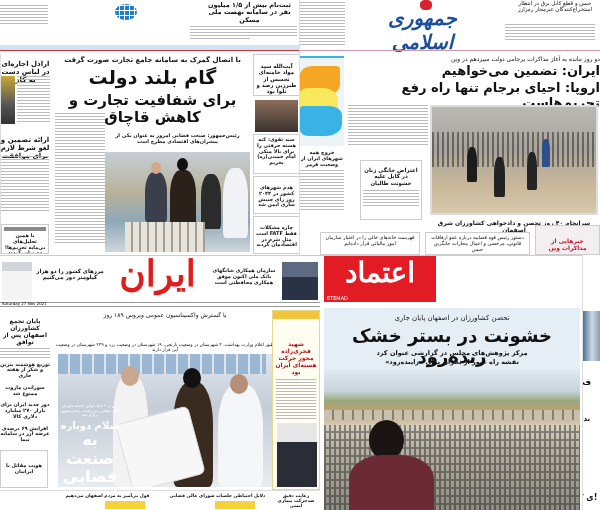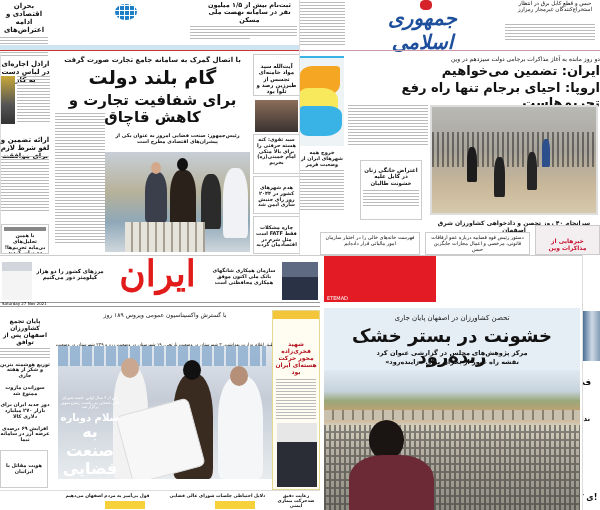--- a/index.html
+++ b/index.html
@@ -10,21 +10,20 @@
     .photo { position: absolute; overflow: hidden; }
     .box { position: absolute; border: 1px solid #ccc; background: #fff; padding: 2px; overflow: hidden; }
     .person { position: absolute; border-radius: 40% 40% 10% 10%; }
     .head { position: absolute; border-radius: 50%; }
   </style>
 </head>
 <body>
 
 <div class="paper" style="left:0;top:0;width:300px;height:255px;border-right:1px solid #ddd;">
   <div style="position:absolute;left:0;top:2px;width:48px;">
-    <div class="hl" style="font-size:7px;">بحران اقتصادی و ادامه اعتراض‌های</div>
     <div class="txt-lines" style="height:20px;margin-top:3px;"></div>
   </div>
   <div style="position:absolute;left:70px;top:4px;width:110px;height:38px;">
     <span style="position:absolute;left:45px;top:0;width:22px;height:16px;border-radius:50%;background:#1e7fc7;background-image:repeating-linear-gradient(90deg,transparent 0 4px,#fff 4px 5px),repeating-linear-gradient(0deg,transparent 0 4px,#fff 4px 5px);"></span>
   </div>
   <div class="txt-lines" style="position:absolute;left:190px;top:26px;width:60px;height:14px;"></div>
   <div style="position:absolute;right:2px;top:2px;width:95px;">
     <div class="hl" style="font-size:6.5px;">ثبت‌نام بیش از ۱/۵ میلیون نفر در سامانه نهضت ملی مسکن</div>
     <div class="txt-lines" style="height:12px;margin-top:2px;"></div>
   </div>
@@ -145,21 +144,21 @@
     <div class="txt-lines" style="height:10px;margin-top:2px;"></div>
     <div class="hl" style="font-size:5px;margin-top:4px;">توزیع هوشمند بنزین و شکر از هفته جاری</div>
     <div class="hl" style="font-size:5px;margin-top:6px;">سوزاندن مازوت ممنوع شد</div>
     <div class="hl" style="font-size:5px;margin-top:6px;">دور جدید ایران برای بازار ۲۷۰ میلیارد دلاری کالا</div>
     <div class="hl" style="font-size:5px;margin-top:6px;">افزایش ۶۹ درصدی عرضه ارز در سامانه نیما</div>
     <div class="box" style="left:0;top:140px;width:48px;height:38px;">
       <div class="hl" style="font-size:5px;margin-top:10px;">هویت مقاتل با ایرانیان</div>
     </div>
   </div>
 
-  <div class="photo" style="left:58px;top:90px;width:224px;height:133px;background:linear-gradient(#dfe6ee,#c5ccd6 40%,#e8ecef);padding-left:12px;">
+  <div class="photo" style="left:58px;top:98px;width:224px;height:133px;background:linear-gradient(#dfe6ee,#c5ccd6 40%,#e8ecef);padding-left:12px;">
     <div style="position:absolute;left:0;top:0;width:208px;height:20px;background:repeating-linear-gradient(90deg,#7ea4c9 0 10px,#dfe6ee 10px 12px);opacity:0.7;"></div>
     <div class="person" style="left:55px;top:20px;width:35px;height:113px;background:#f2f2f2;"></div>
     <div class="head" style="left:63px;top:12px;width:18px;height:20px;background:#c9a88f;"></div>
     <div class="person" style="left:115px;top:28px;width:40px;height:105px;background:#3a2b21;"></div>
     <div class="head" style="left:125px;top:14px;width:18px;height:20px;background:#111;"></div>
     <div class="person" style="left:160px;top:30px;width:45px;height:103px;background:#f4f6f8;"></div>
     <div class="head" style="left:172px;top:20px;width:18px;height:20px;background:#b58f77;"></div>
     <div style="position:absolute;left:65px;top:60px;width:75px;height:70px;background:#f7f7f7;border-radius:6px;transform:rotate(-15deg);border:1px solid #ddd;"></div>
     <div style="position:absolute;left:2px;top:50px;width:60px;">
       <div class="hl" style="font-size:4px;font-weight:normal;color:#fff;">پس از ۹ سال اولین جلسه شورای عالی فضایی به ریاست رئیس‌جمهور برگزار شد</div>
@@ -179,20 +178,21 @@
     <div class="hl" style="position:absolute;left:165px;top:2px;width:105px;font-size:4.5px;">دلایل احتیاطی جلسات شورای عالی فضایی</div>
     <div class="hl" style="position:absolute;left:55px;top:2px;width:105px;font-size:4.5px;">قول بی‌آمیز به مردم اصفهان می‌دهیم</div>
     <div class="hl" style="position:absolute;left:272px;top:2px;width:48px;font-size:4.5px;">رعایت دقیق ضدحرکت بیماری ایمنی</div>
     <div style="position:absolute;left:215px;top:10px;width:40px;height:8px;background:#f7d13a;"></div>
     <div style="position:absolute;left:105px;top:10px;width:40px;height:8px;background:#f7d13a;"></div>
   </div>
 </div>
 
 <div class="paper" style="left:320px;top:255px;width:262px;height:255px;border-top:1px solid #ccc;">
   <div style="position:absolute;left:4px;top:0;width:112px;height:46px;background:#e21b24;">
+    <div style="position:absolute;left:0;top:0;width:112px;text-align:center;font-family:'DejaVu Serif',serif;font-size:28px;font-weight:bold;color:#fff;">اعتماد</div>
     <div style="position:absolute;left:3px;bottom:1px;font-size:5px;color:#fff;direction:ltr;">ETEMAD</div>
   </div>
 
   <div style="position:absolute;left:4px;top:52px;width:256px;height:203px;background:#e6eef5;">
     <div class="hl" style="position:absolute;left:0;top:6px;width:256px;font-size:7px;font-weight:normal;">تحصن کشاورزان در اصفهان پایان جاری</div>
     <div class="hl" style="position:absolute;left:0;top:18px;width:256px;font-size:18px;">خشونت در بستر خشک زنده‌رود</div>
     <div class="hl" style="position:absolute;left:0;top:42px;width:256px;font-size:6.5px;">مرکز پژوهش‌های مجلس در گزارشی عنوان کرد</div>
     <div class="hl" style="position:absolute;left:0;top:51px;width:256px;font-size:6.5px;">نقشه راه عبور از بحران برای «زاینده‌رود»</div>
     <div class="photo" style="left:0;top:62px;width:256px;height:141px;background:linear-gradient(#dfe9f2 0%,#c7d3dc 15%,#9aa77a 22%,#c4a06f 30%,#d6d0c0 40%,#b7b2a4 55%,#8d8a80 100%);">
       <div style="position:absolute;left:0;top:40px;width:256px;height:10px;background:repeating-linear-gradient(90deg,#c9c1ad 0 8px,#8a826f 8px 10px);"></div>

